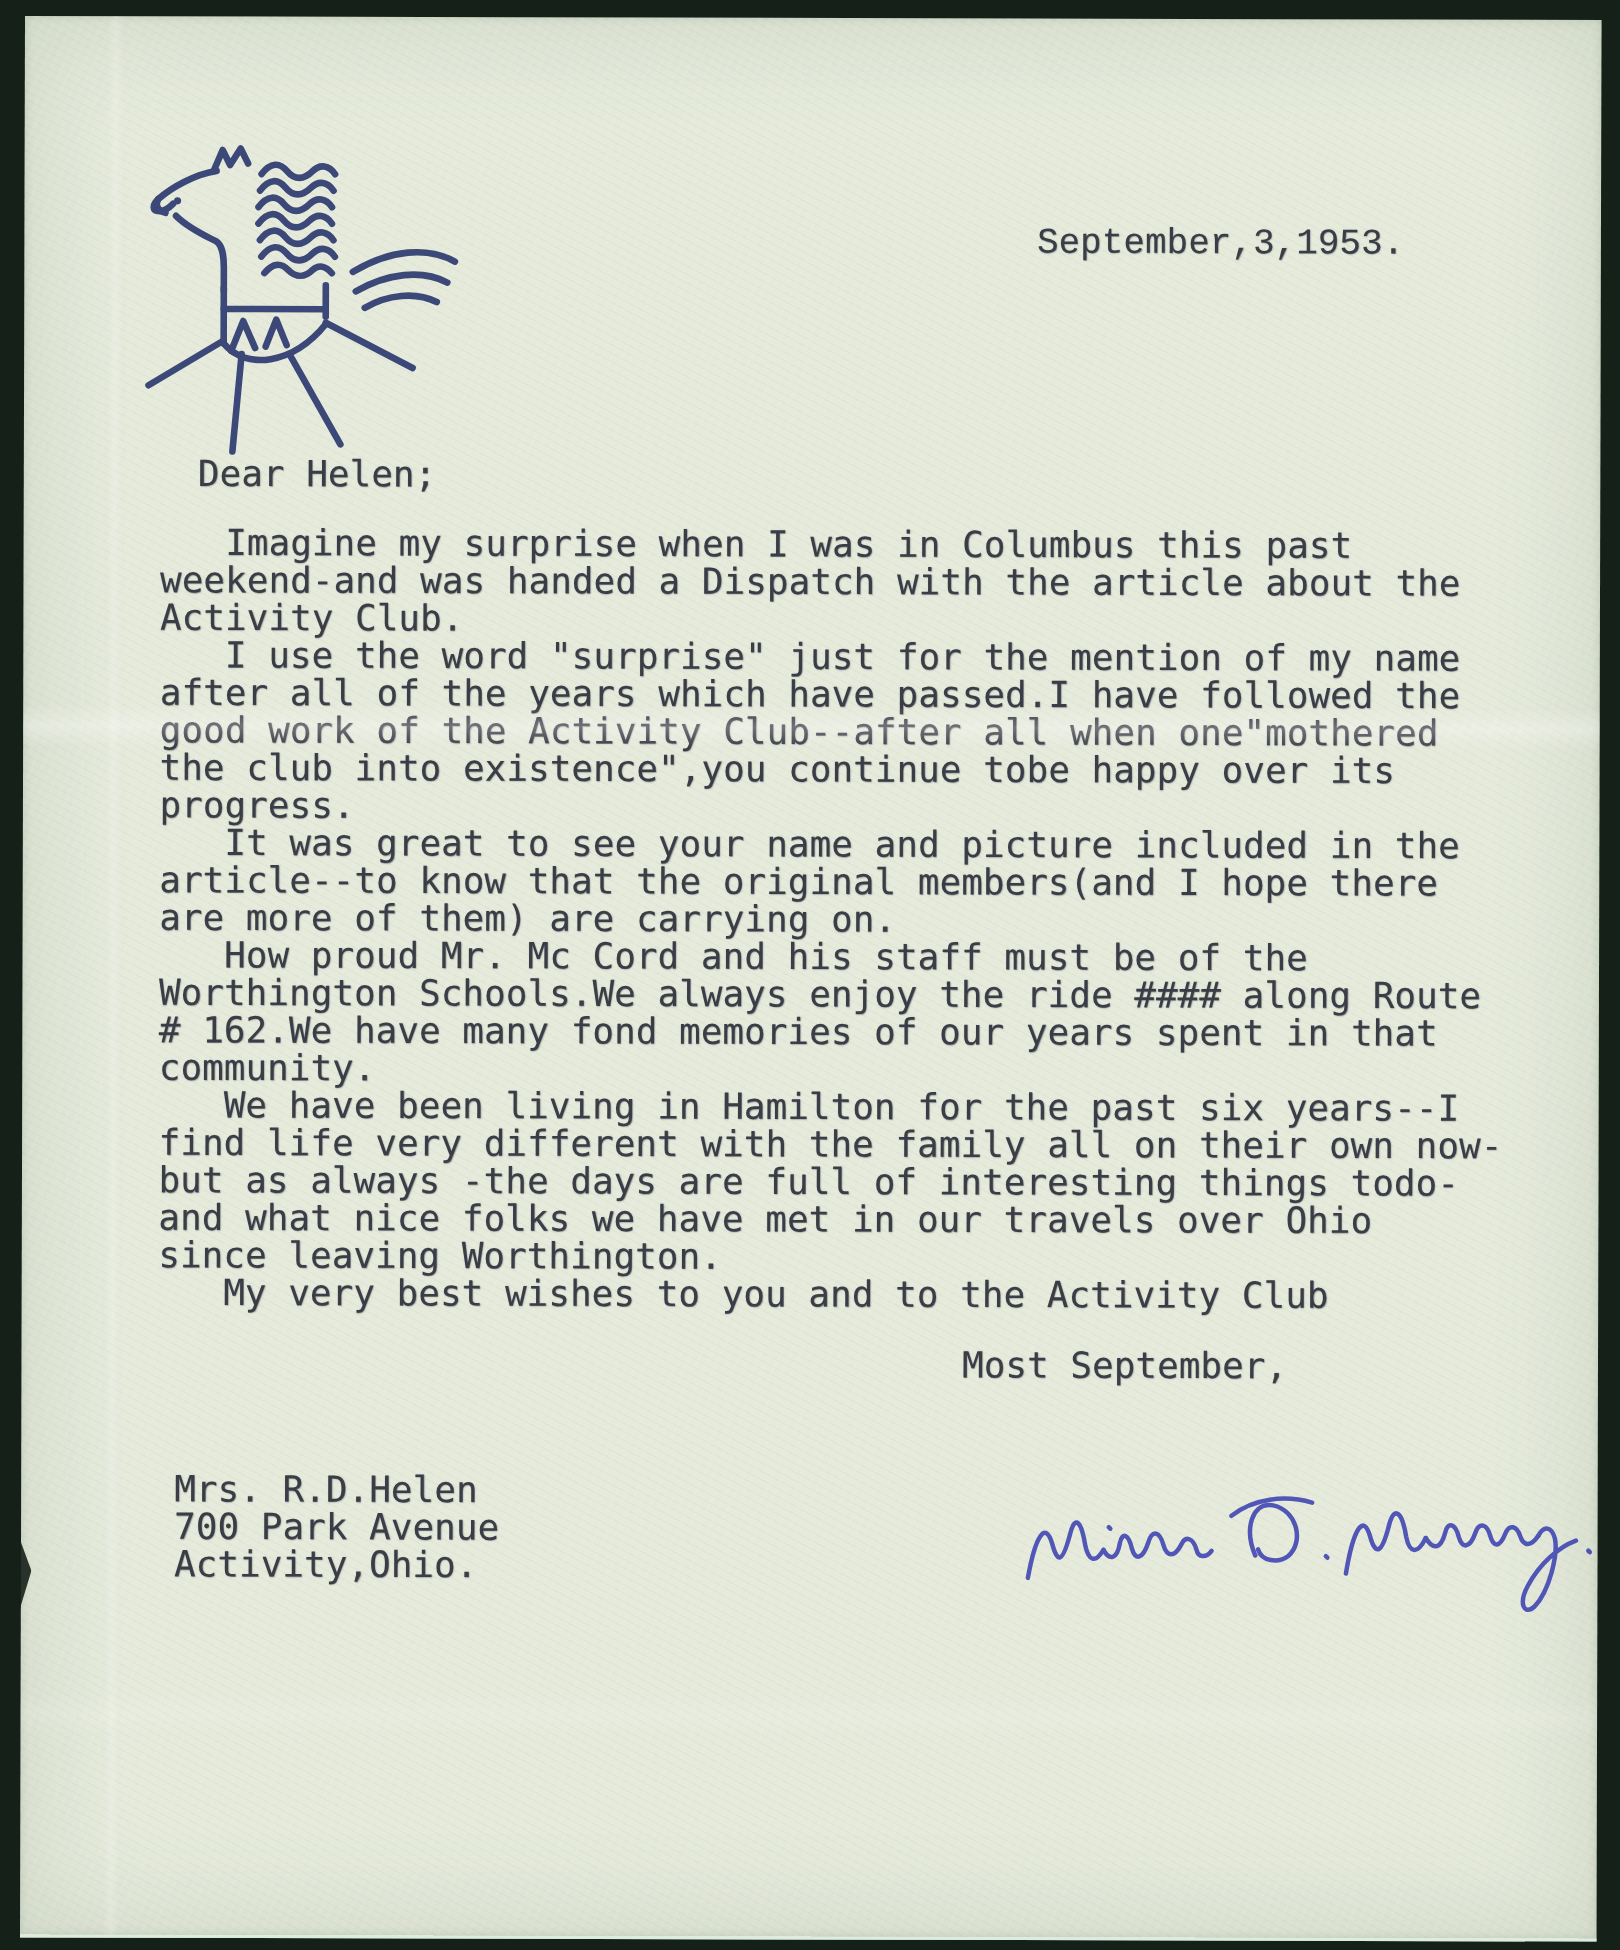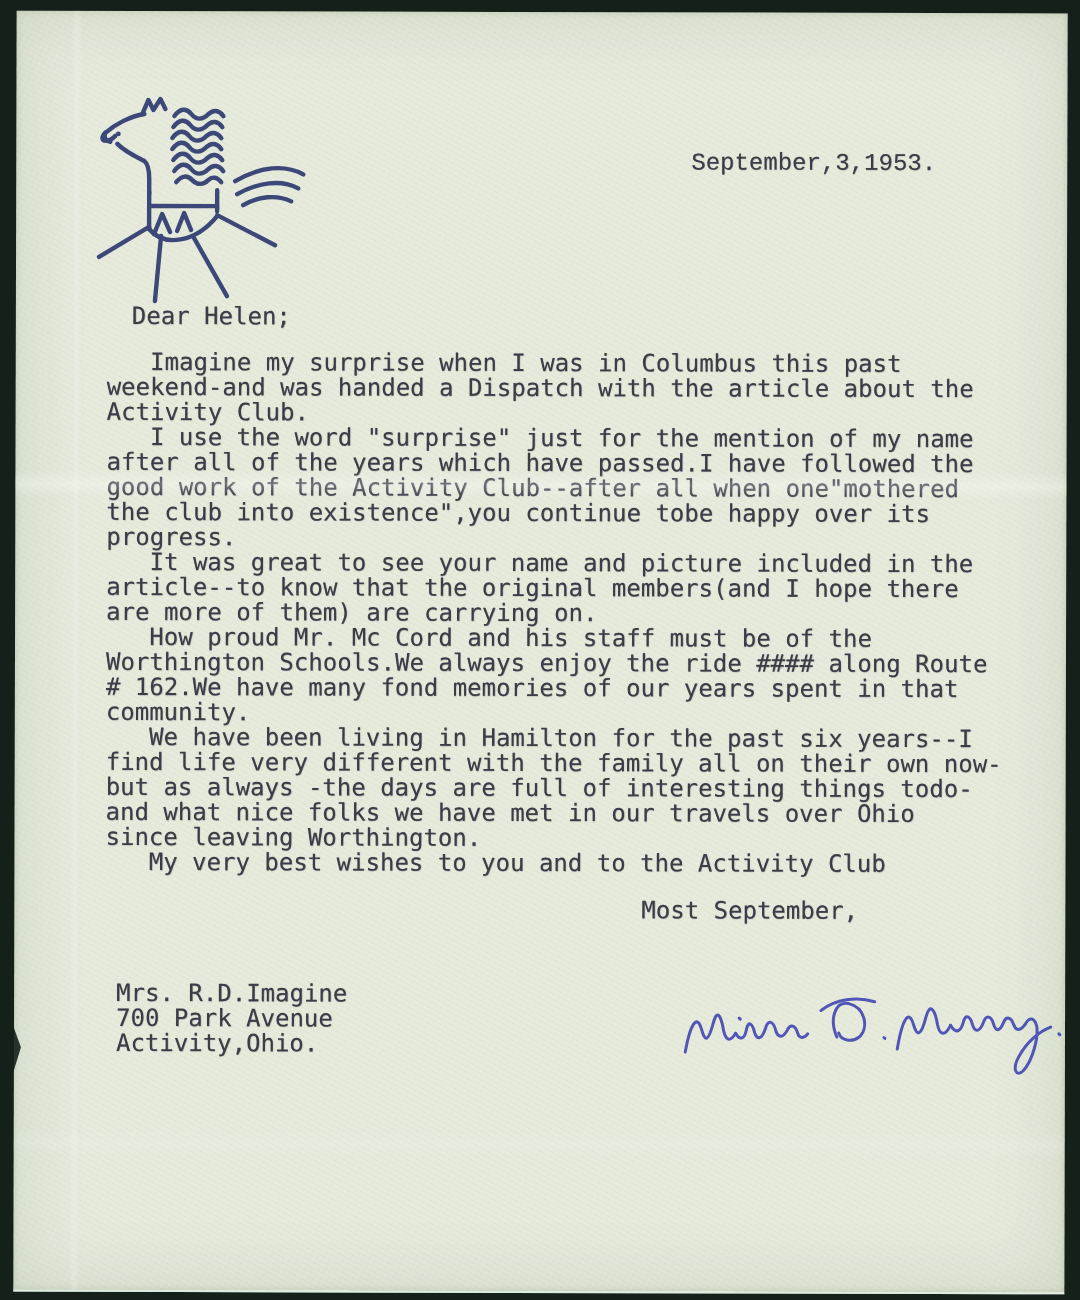--- a/index.html
+++ b/index.html
@@ -130,21 +130,21 @@
     <div class="typed">find life very different with the family all on their own now-</div>
     <div class="typed">but as always -the days are full of interesting things todo-</div>
     <div class="typed">and what nice folks we have met in our travels over Ohio</div>
     <div class="typed">since leaving Worthington.</div>
     <div class="typed">   My very best wishes to you and to the Activity Club</div>
   </div>
 
   <div class="typed closing">Most September,</div>
 
   <div class="sender-block">
-    <div class="typed">Mrs. R.D.Imagine</div>
+    <div class="typed">Mrs. R.D.Helen</div>
     <div class="typed">700 Park Avenue</div>
     <div class="typed">Activity,Ohio.</div>
   </div>
 
   <div class="sig-wrap" role="img" aria-label="Miriam D. Mackay.">
     <svg width="390" height="130" viewBox="0 0 390 130" fill="none" stroke="#4147b2" stroke-width="3" stroke-linecap="round" stroke-linejoin="round" opacity="0.9">
 
       <path d="M8,70 C14,42 21,32 25,48 C28,60 31,62 37,42 C41,28 45,34 47,50 C49,60 53,62 59,53"></path>
       <path d="M63,38 L64,39"></path>
       <path d="M59,53 C63,61 68,59 70,49 C72,41 76,43 78,53 C80,61 85,60 89,49 C92,40 97,42 99,51 C101,59 106,60 111,51 C114,45 119,47 121,55 C122,60 127,61 131,56"></path>

